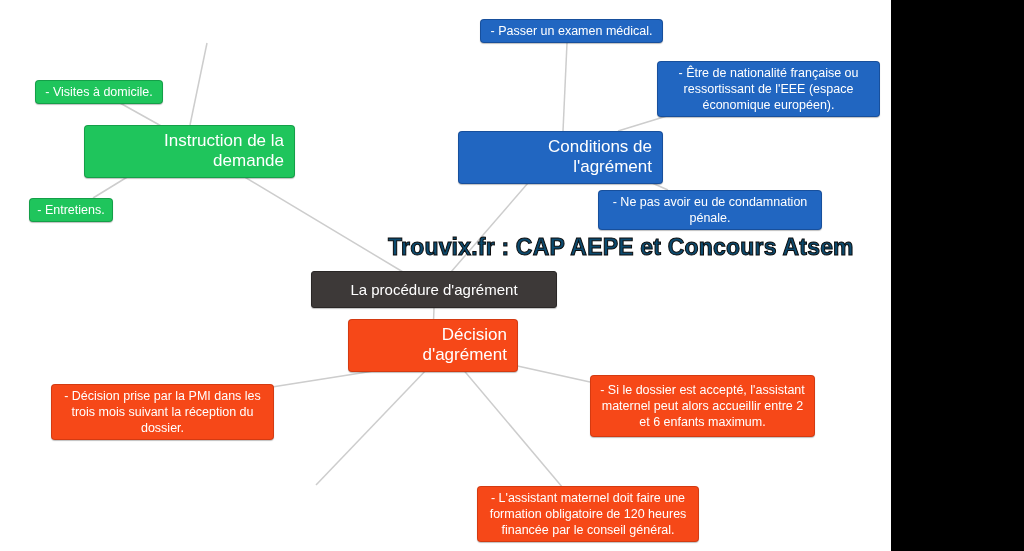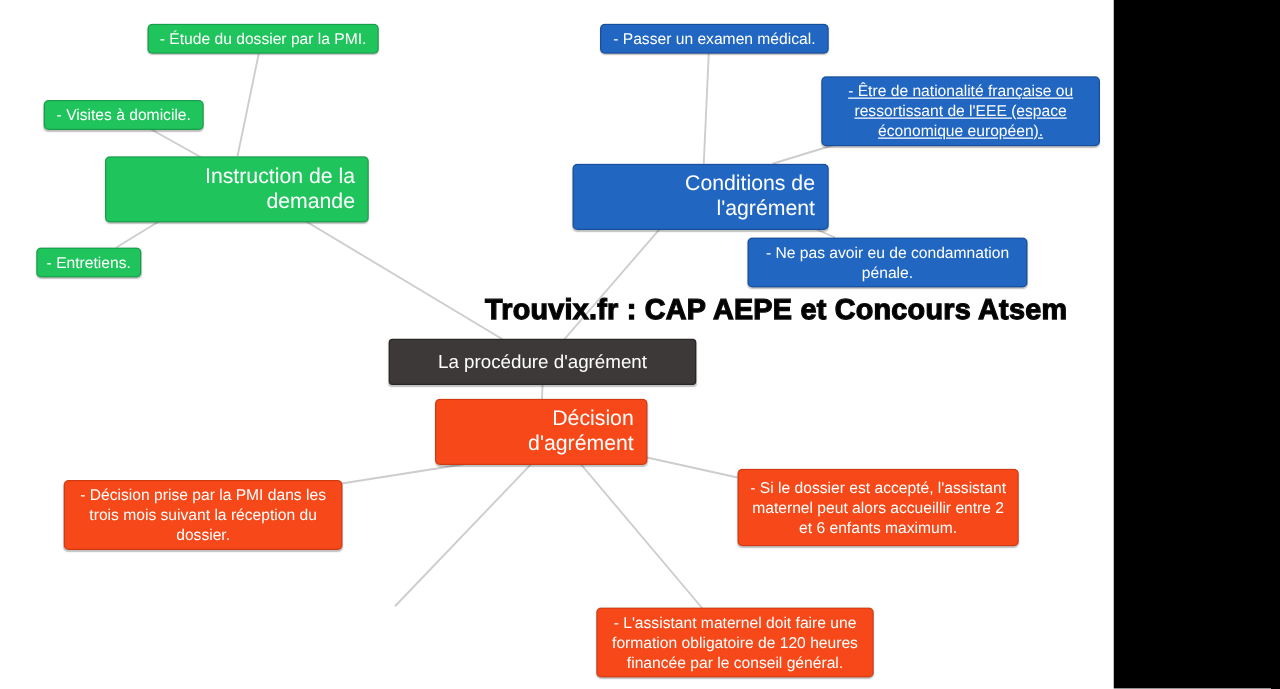--- a/index.html
+++ b/index.html
@@ -21,32 +21,32 @@
   .node.root{
     background:var(--dark);border:1px solid #2a2726;font-size:15px;
     padding:6px 14px;border-radius:3px;
   }
   
   #n-etude{left:118px;top:19px;width:185px;min-height:24px;}
   #n-visites{left:35px;top:80px;width:128px;min-height:23px;}
   #n-instruction{left:84px;top:125px;width:211px;min-height:32px;}
   #n-entretiens{left:29px;top:198px;width:84px;min-height:24px;}
   #n-examen{left:480px;top:19px;width:183px;min-height:24px;}
-  #n-nationalite{left:657px;top:61px;width:223px;min-height:50px;text-decoration:underline;}
+  #n-nationalite{left:657px;top:61px;width:223px;min-height:50px;}
   #n-conditions{left:458px;top:131px;width:205px;min-height:30px;}
   #n-condamnation{left:598px;top:190px;width:224px;min-height:34px;}
   #n-root{left:311px;top:271px;width:246px;min-height:37px;}
   #n-decision{left:348px;top:319px;width:170px;min-height:32px;}
   #n-decision-pmi{left:51px;top:384px;width:223px;min-height:48px;}
   #n-si-dossier{left:590px;top:375px;width:225px;min-height:62px;}
   #n-projet{left:175px;top:485px;width:223px;min-height:48px;}
   #n-formation{left:477px;top:486px;width:222px;min-height:52px;}
   .watermark{
     position:absolute;left:388px;top:234px;white-space:nowrap;
-    font-size:23px;font-weight:900;color:#000000;letter-spacing:0.2px;
+    font-size:23px;font-weight:900;color:#0c4a6e;letter-spacing:0.2px;
     -webkit-text-stroke:1px #0b0b0b;
   }
   .sidebar{position:absolute;left:891px;top:0;width:133px;height:551px;background:var(--sidebar);}
 </style>
 </head>
 <body>
 
 <div class="stage">
 
   <svg class="links">
@@ -60,21 +60,20 @@
       <line x1="602" y1="161" x2="668" y2="190"></line>
       <line x1="547" y1="161" x2="451" y2="272"></line>
       <line x1="434" y1="308" x2="433" y2="335"></line>
       <line x1="399" y1="367" x2="272" y2="387"></line>
       <line x1="429" y1="367" x2="316" y2="485"></line>
       <line x1="461" y1="367" x2="563" y2="488"></line>
       <line x1="513" y1="365" x2="590" y2="382"></line>
     </g>
   </svg>
 
-  <div class="node child green" id="n-etude">- Étude du dossier par la PMI.</div>
   <div class="node child green" id="n-visites">- Visites à domicile.</div>
   <div class="node parent green" id="n-instruction">Instruction de la demande</div>
   <div class="node child green" id="n-entretiens">- Entretiens.</div>
 
   <div class="node child blue" id="n-examen">- Passer un examen médical.</div>
   <div class="node child blue" id="n-nationalite">- Être de nationalité française ou ressortissant de l'EEE (espace économique européen).</div>
   <div class="node parent blue" id="n-conditions">Conditions de l'agrément</div>
   <div class="node child blue" id="n-condamnation">- Ne pas avoir eu de condamnation pénale.</div>
 
   <div class="node root" id="n-root">La procédure d'agrément</div>

